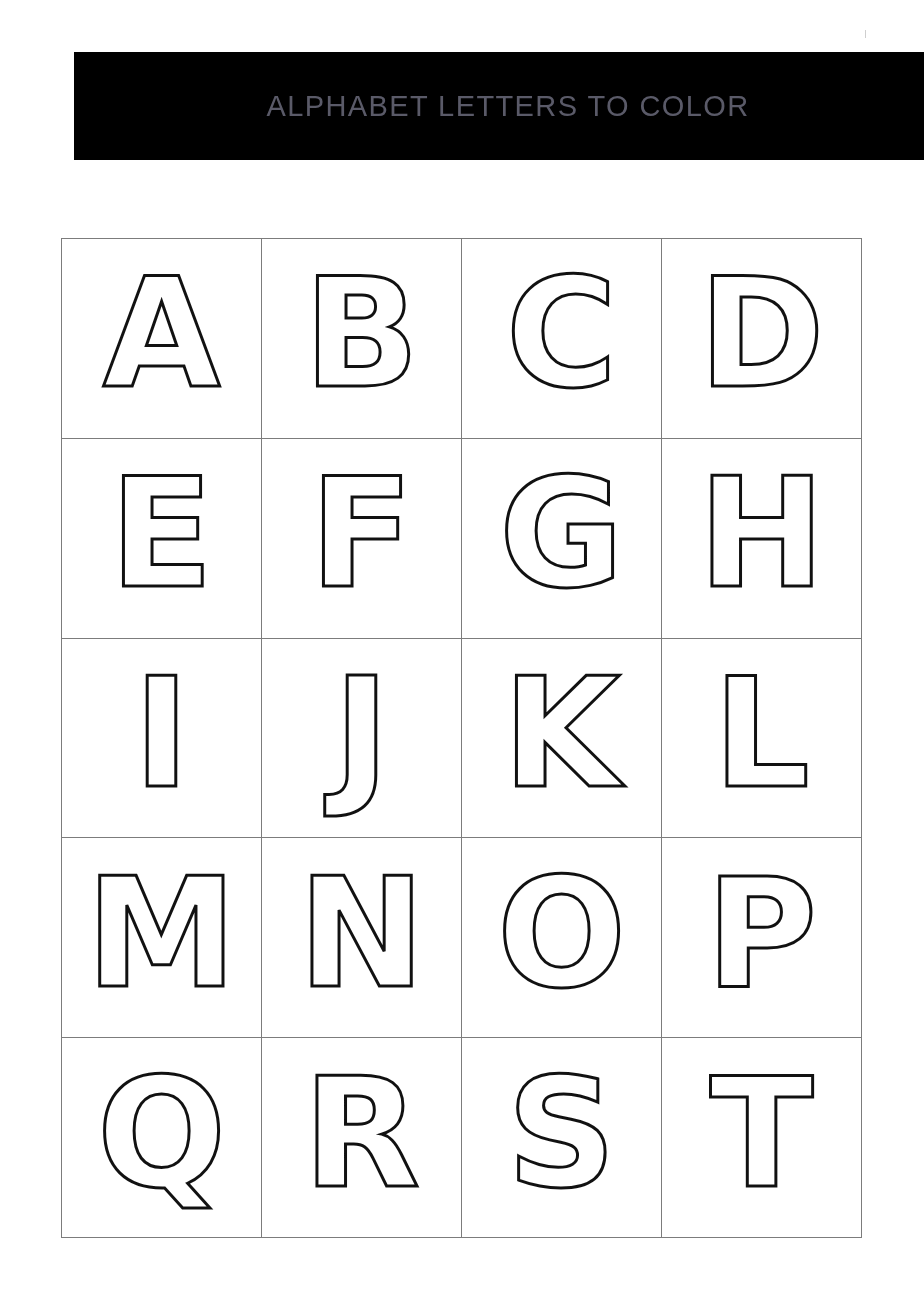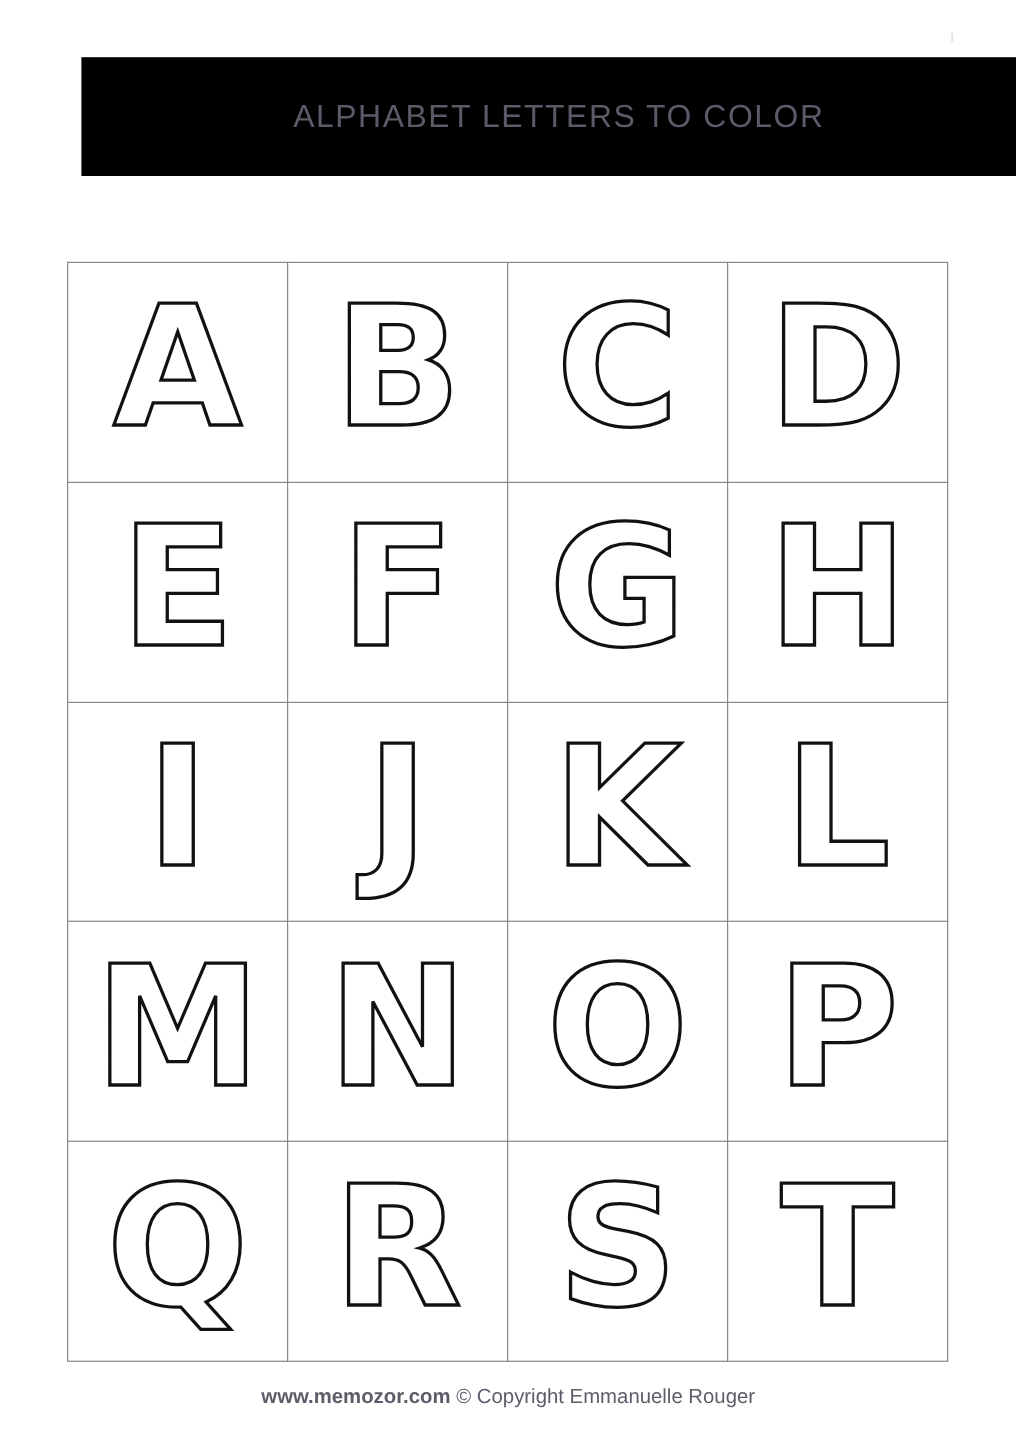--- a/index.html
+++ b/index.html
@@ -179,18 +179,14 @@
         <span class="letter">R</span>
       </div>
     <div class="cell">
         <span class="letter">S</span>
       </div>
     <div class="cell">
         <span class="letter">T</span>
       </div>
   </div>
 
-  <div class="footer">
-    <span class="brand">www.memozor.com</span>
-    <span> </span><span>© Copyright Emmanuelle Rouger</span>
-  </div>
 
 </div>
 
 </body></html>

